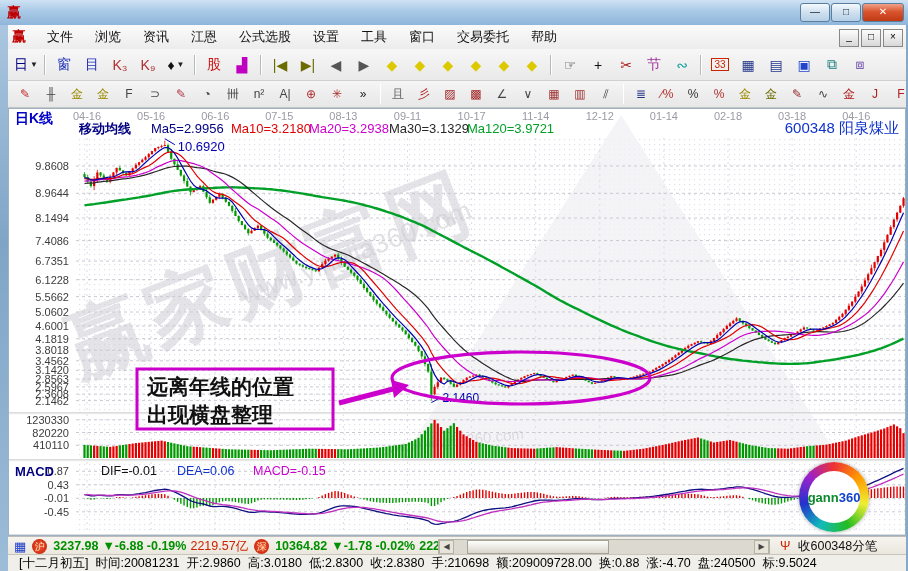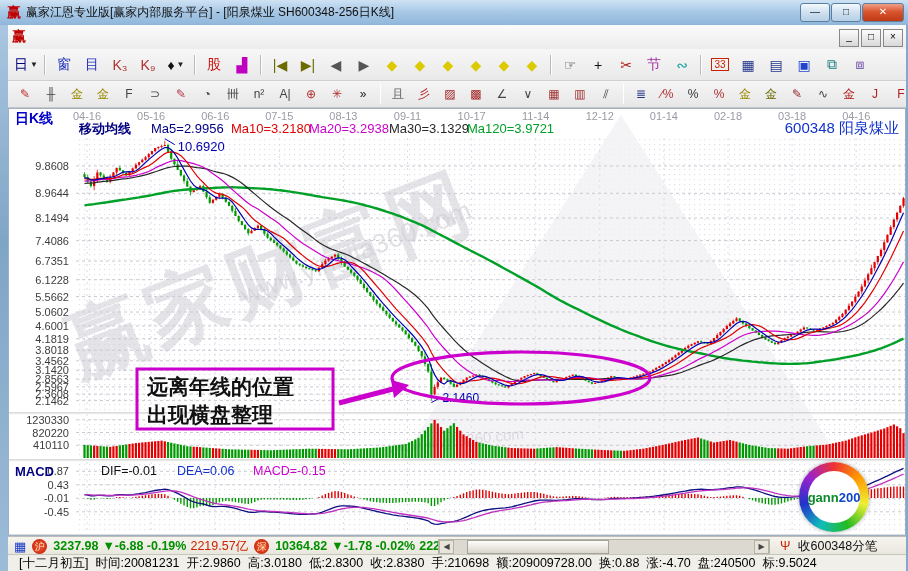--- a/index.html
+++ b/index.html
@@ -60,30 +60,41 @@
     box-shadow:0 0 4px rgba(0,0,0,.35);display:flex;align-items:center;justify-content:center;}
   #gannlogo .inner{width:52px;height:52px;border-radius:50%;background:#fff;display:flex;align-items:center;justify-content:center;
     font-weight:bold;font-size:13px;}
   #gannlogo .g{color:#0a8a2a;} #gannlogo .n{color:#1144cc;}
 </style>
 </head>
 <body>
 
 <div class="abs" id="titlebar">
   <span class="logo">赢</span>
-  <span class="txt">赢家江恩专业版[赢家内部服务平台] - [阳泉煤业  SH600348-256日K线]</span>
   <div class="winbtns">
     <div class="wbtn">—</div>
     <div class="wbtn">□</div>
     <div class="wbtn close">✕</div>
   </div>
 </div>
 
 <div class="abs" id="menubar">
   <span class="logo">赢</span>
+  <span id="menuitems" style="display: inline-flex;">
+      <span class="menu-item">文件</span>
+      <span class="menu-item">浏览</span>
+      <span class="menu-item">资讯</span>
+      <span class="menu-item">江恩</span>
+      <span class="menu-item">公式选股</span>
+      <span class="menu-item">设置</span>
+      <span class="menu-item">工具</span>
+      <span class="menu-item">窗口</span>
+      <span class="menu-item">交易委托</span>
+      <span class="menu-item">帮助</span>
+    </span>
 </div>
 <div class="mdibtns">
   <div class="mdibtn">_</div>
   <div class="mdibtn">□</div>
   <div class="mdibtn">×</div>
 </div>
 
 <div class="abs" id="toolbar1">
     <div class="tbtn">
       <span style="color: rgb(0, 0, 128);">日</span>
@@ -1451,21 +1462,21 @@
       <text x="138" y="285" font-size="21" fill="#111" font-family="Liberation Serif, serif" font-weight="bold">远离年线的位置</text>
       <text x="138" y="313" font-size="21" fill="#111" font-family="Liberation Serif, serif" font-weight="bold">出现横盘整理</text>
       <line x1="330" y1="294" x2="384" y2="280" stroke="#cc00cc" stroke-width="5"></line>
       <polygon points="382,271 400,276 385,289" fill="#cc00cc"></polygon>
     </svg>
   </div>
 
 <div class="abs" id="gannlogo">
   <div class="inner">
       <span class="g">gann</span>
-      <span class="n">200</span>
+      <span class="n">360</span>
     </div>
 </div>
 
 <div class="abs" id="statusrow">
   <span style="margin-left:6px;color:#1a3acc;font-size:13px;">▦</span>
   <span class="badge">沪</span>
   <span class="grn">3237.98</span>
   <span class="grn">▼-6.88 -0.19%</span>
   <span class="red">2219.57亿</span>
   <span class="badge">深</span>

